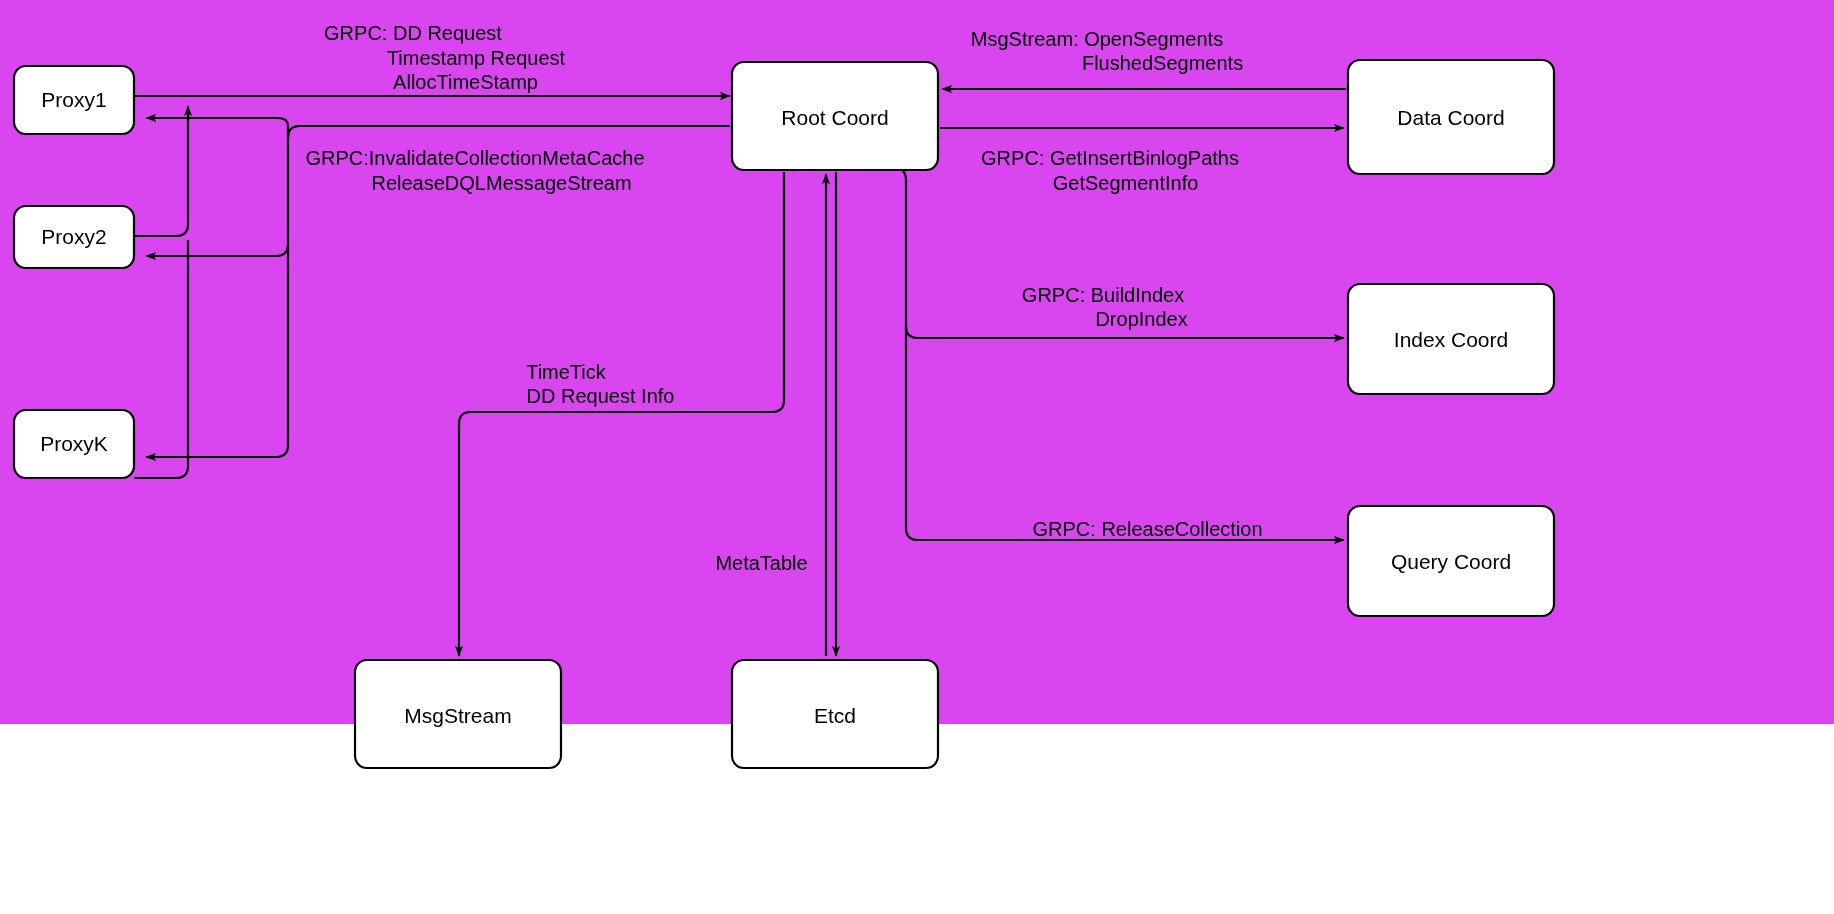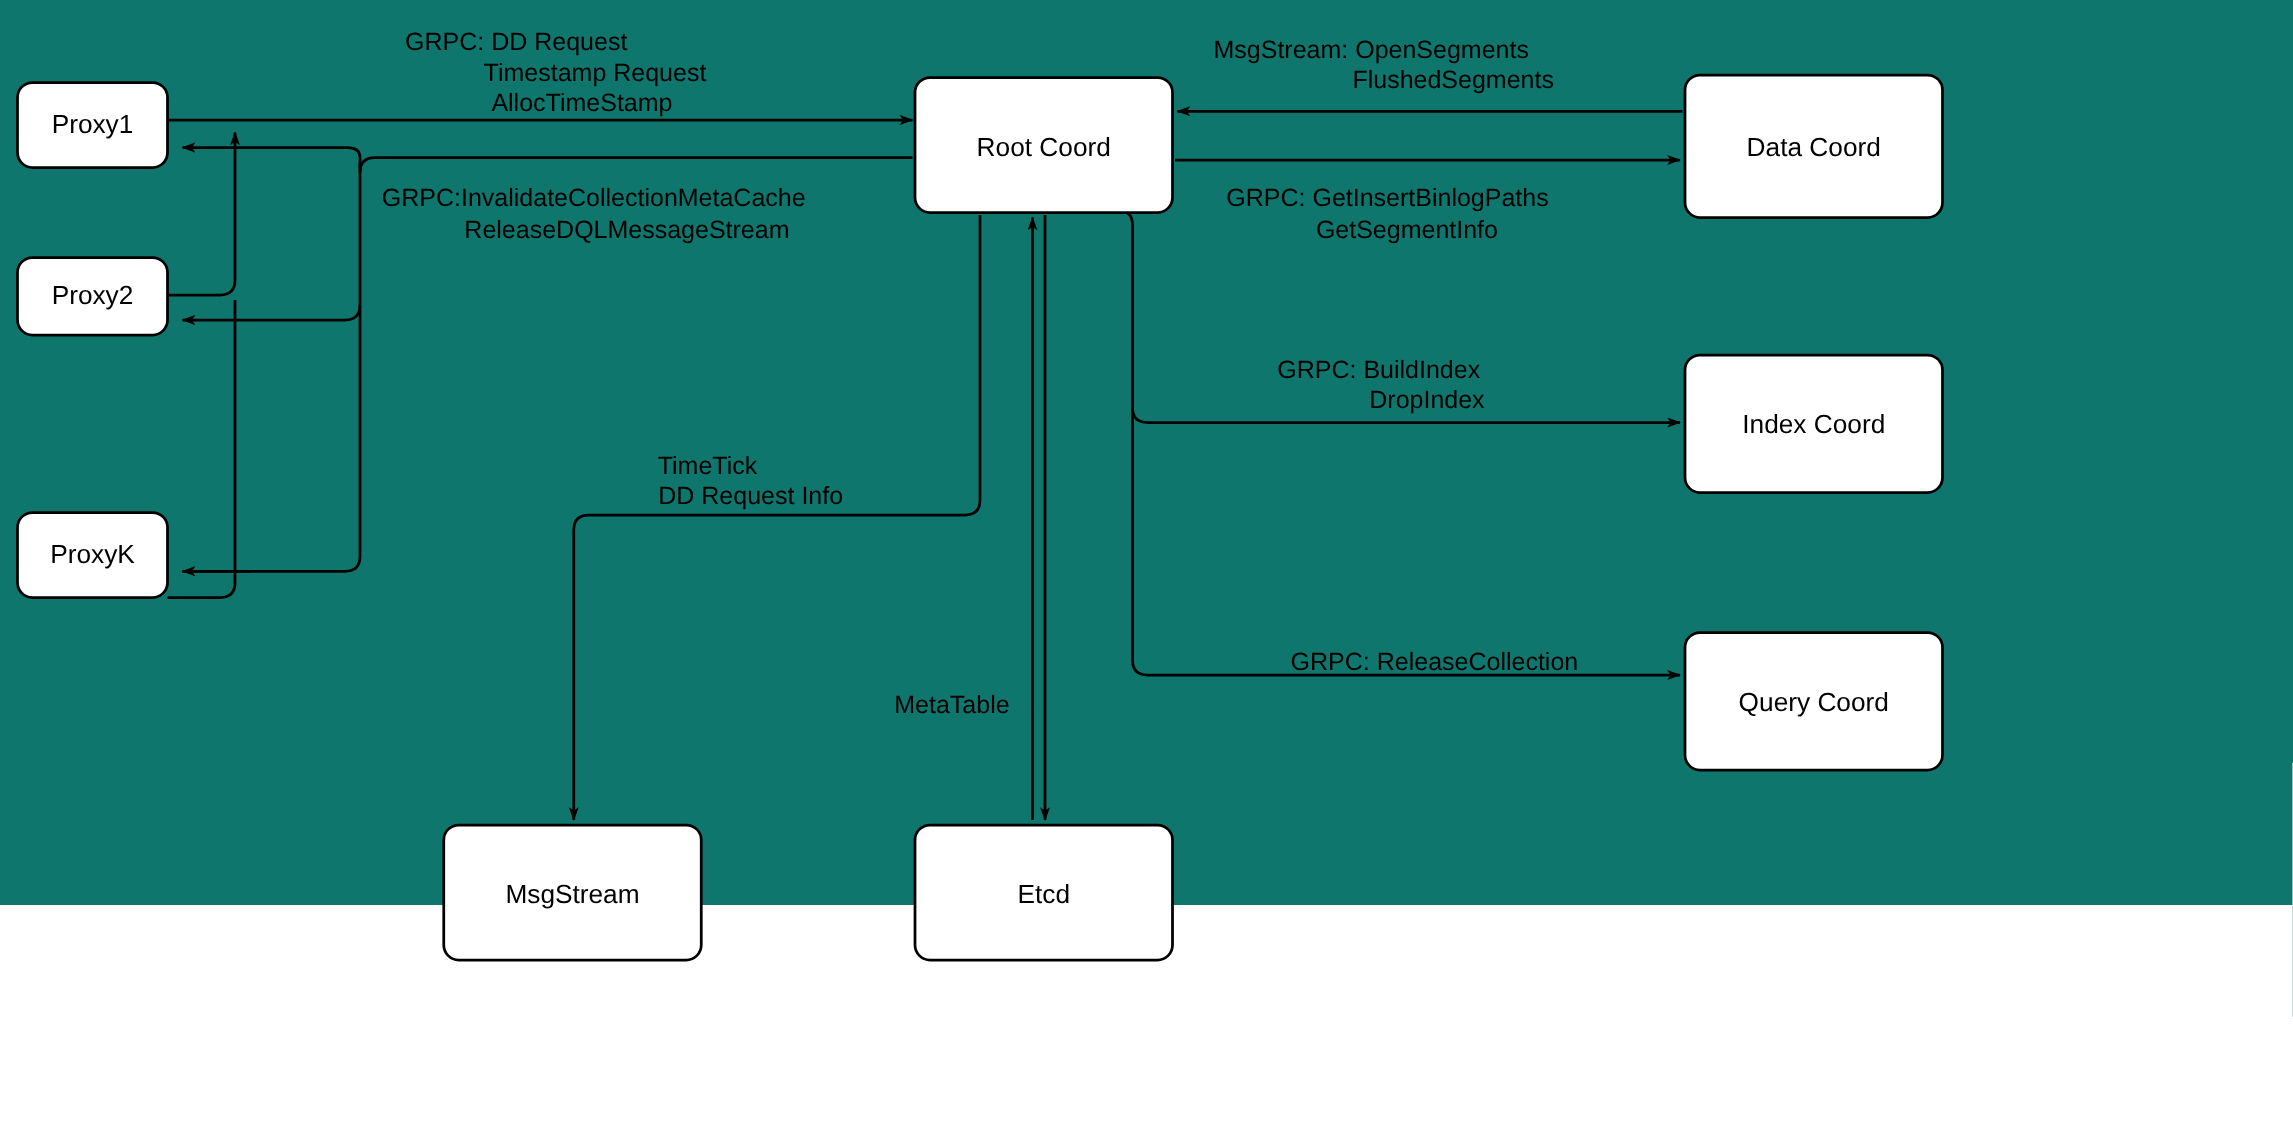--- a/index.html
+++ b/index.html
@@ -10,21 +10,21 @@
   body {
     width: 1834px;
     height: 914px;
     font-family: "Liberation Sans", sans-serif;
     overflow: hidden;
   }
   #diagram-root {
     position: relative;
     width: 1834px;
     height: 724px;
-    background: #0f766e;
+    background: #d946ef;
   }
   svg.diagram {
     display: block;
     width: 1834px;
     height: 914px;
   }
   .node-rect {
     fill: #ffffff;
     stroke: #000000;
     stroke-width: 2.2;

